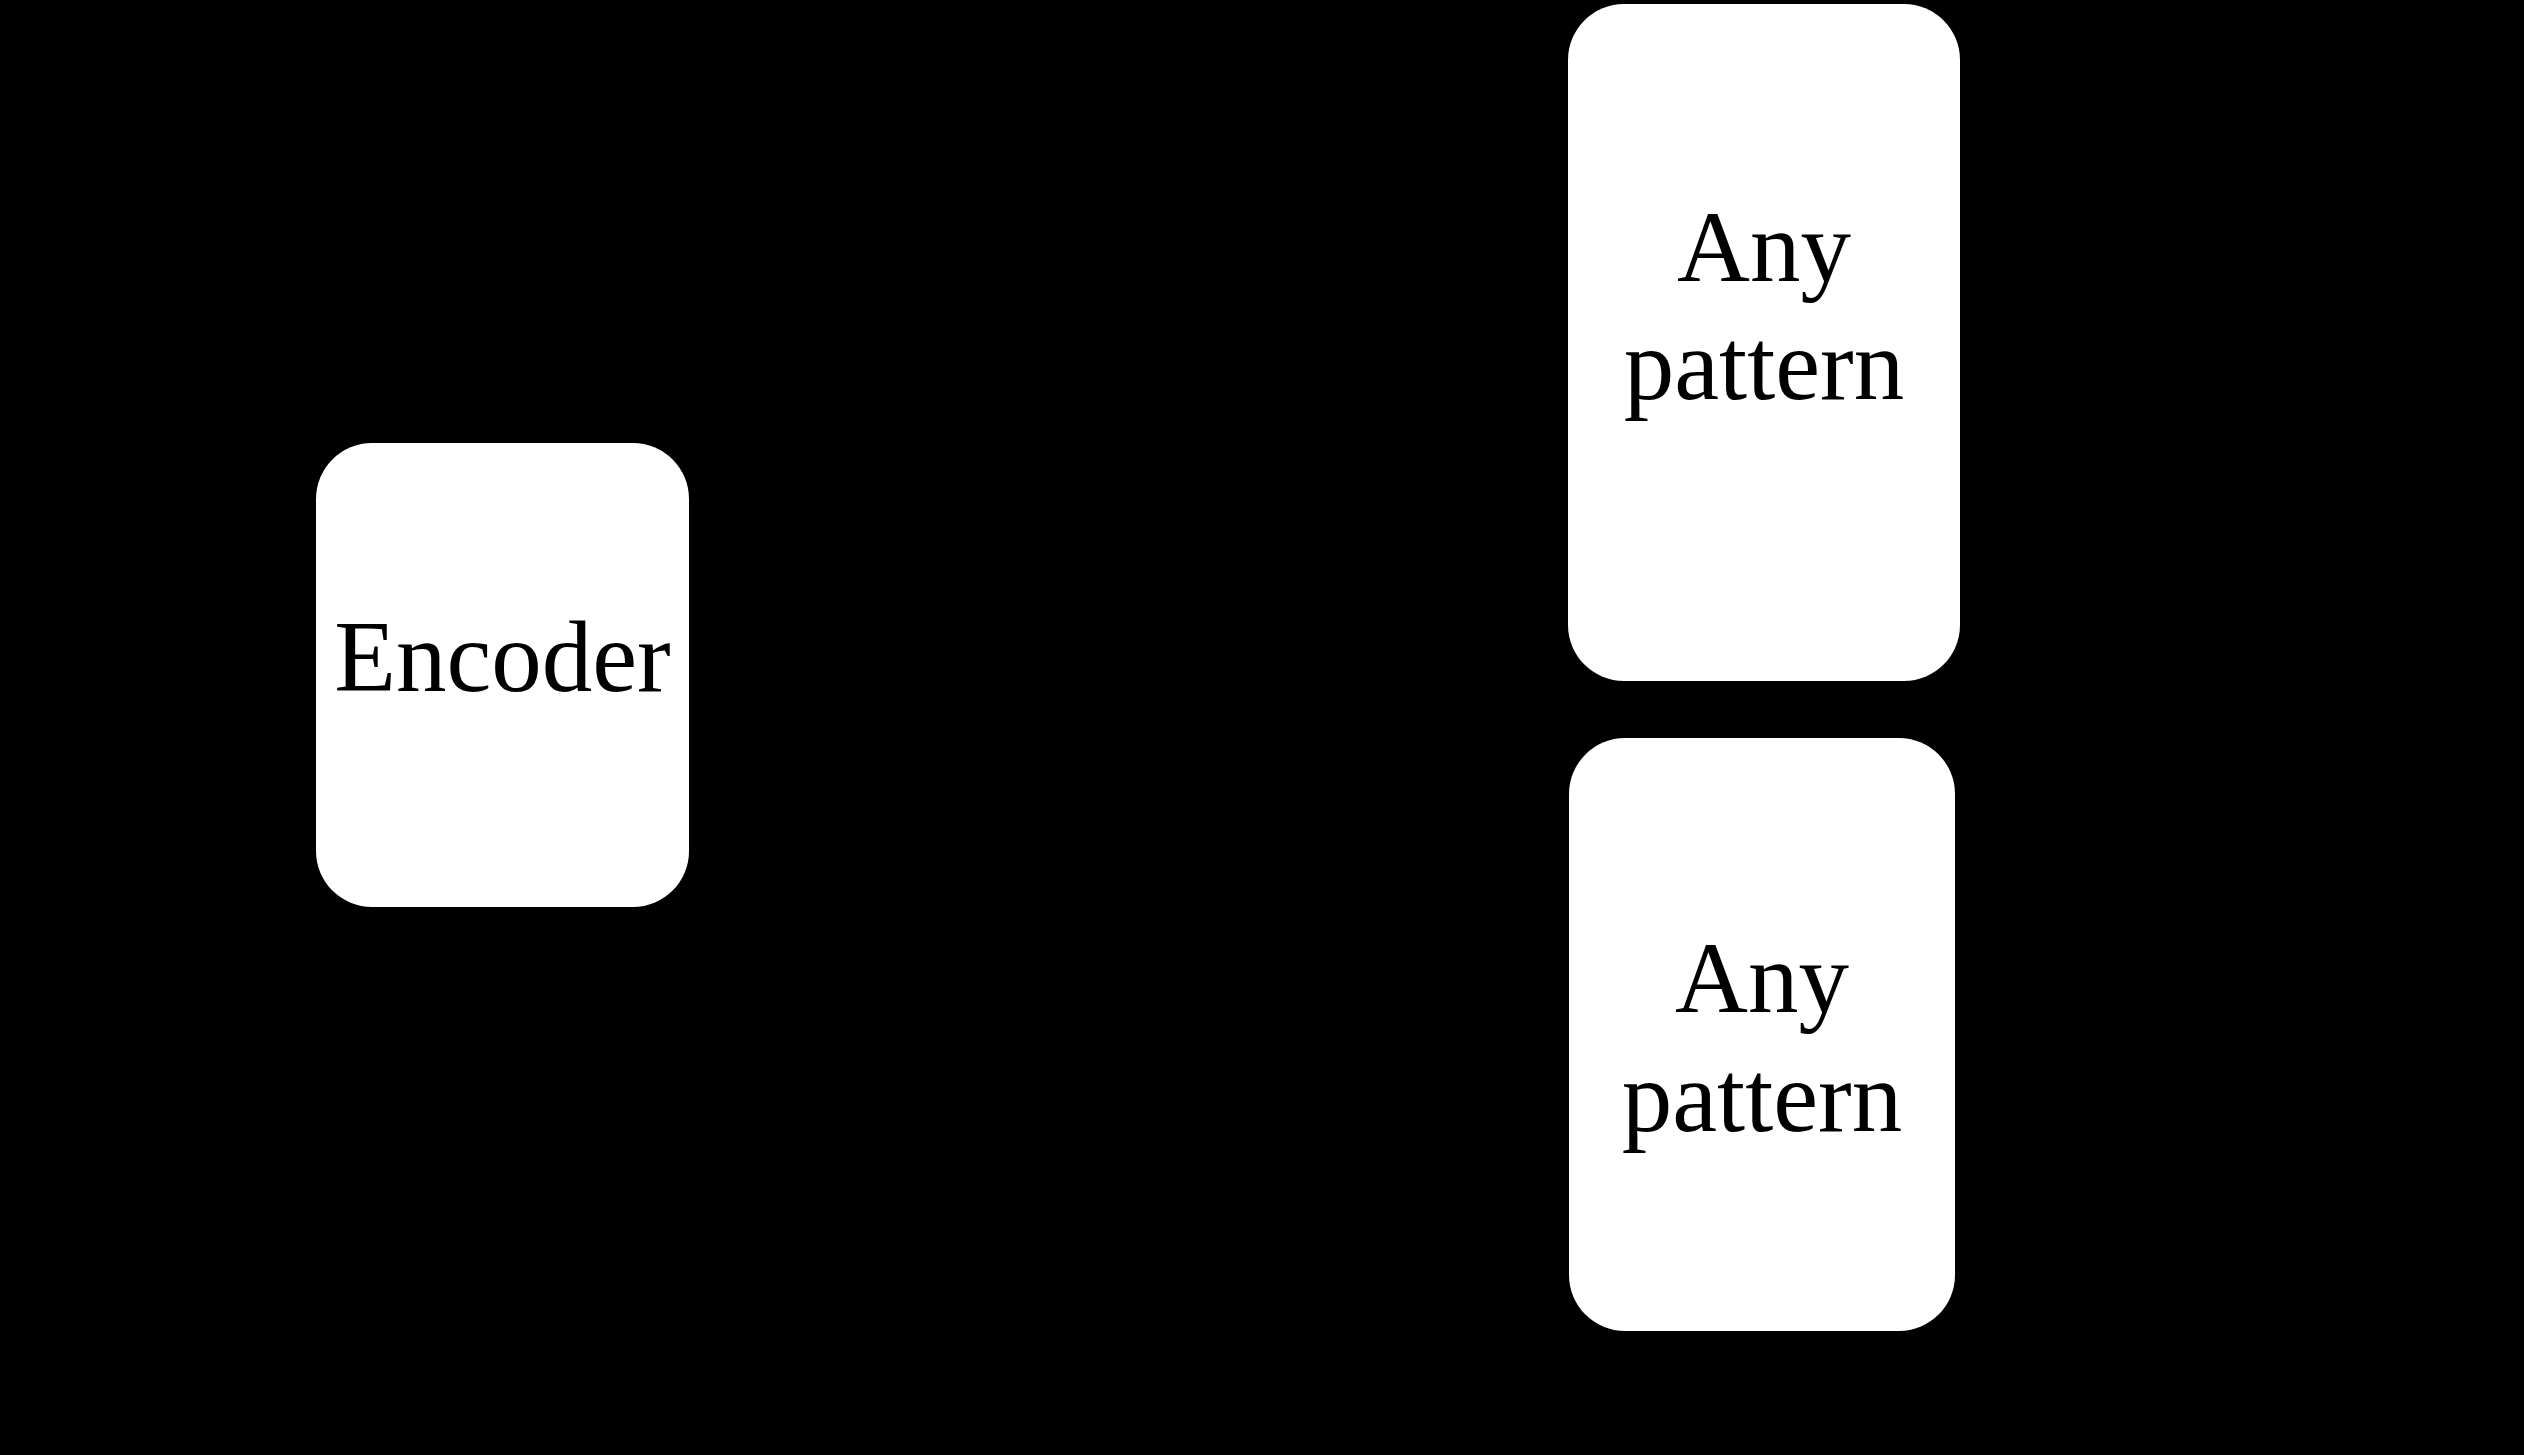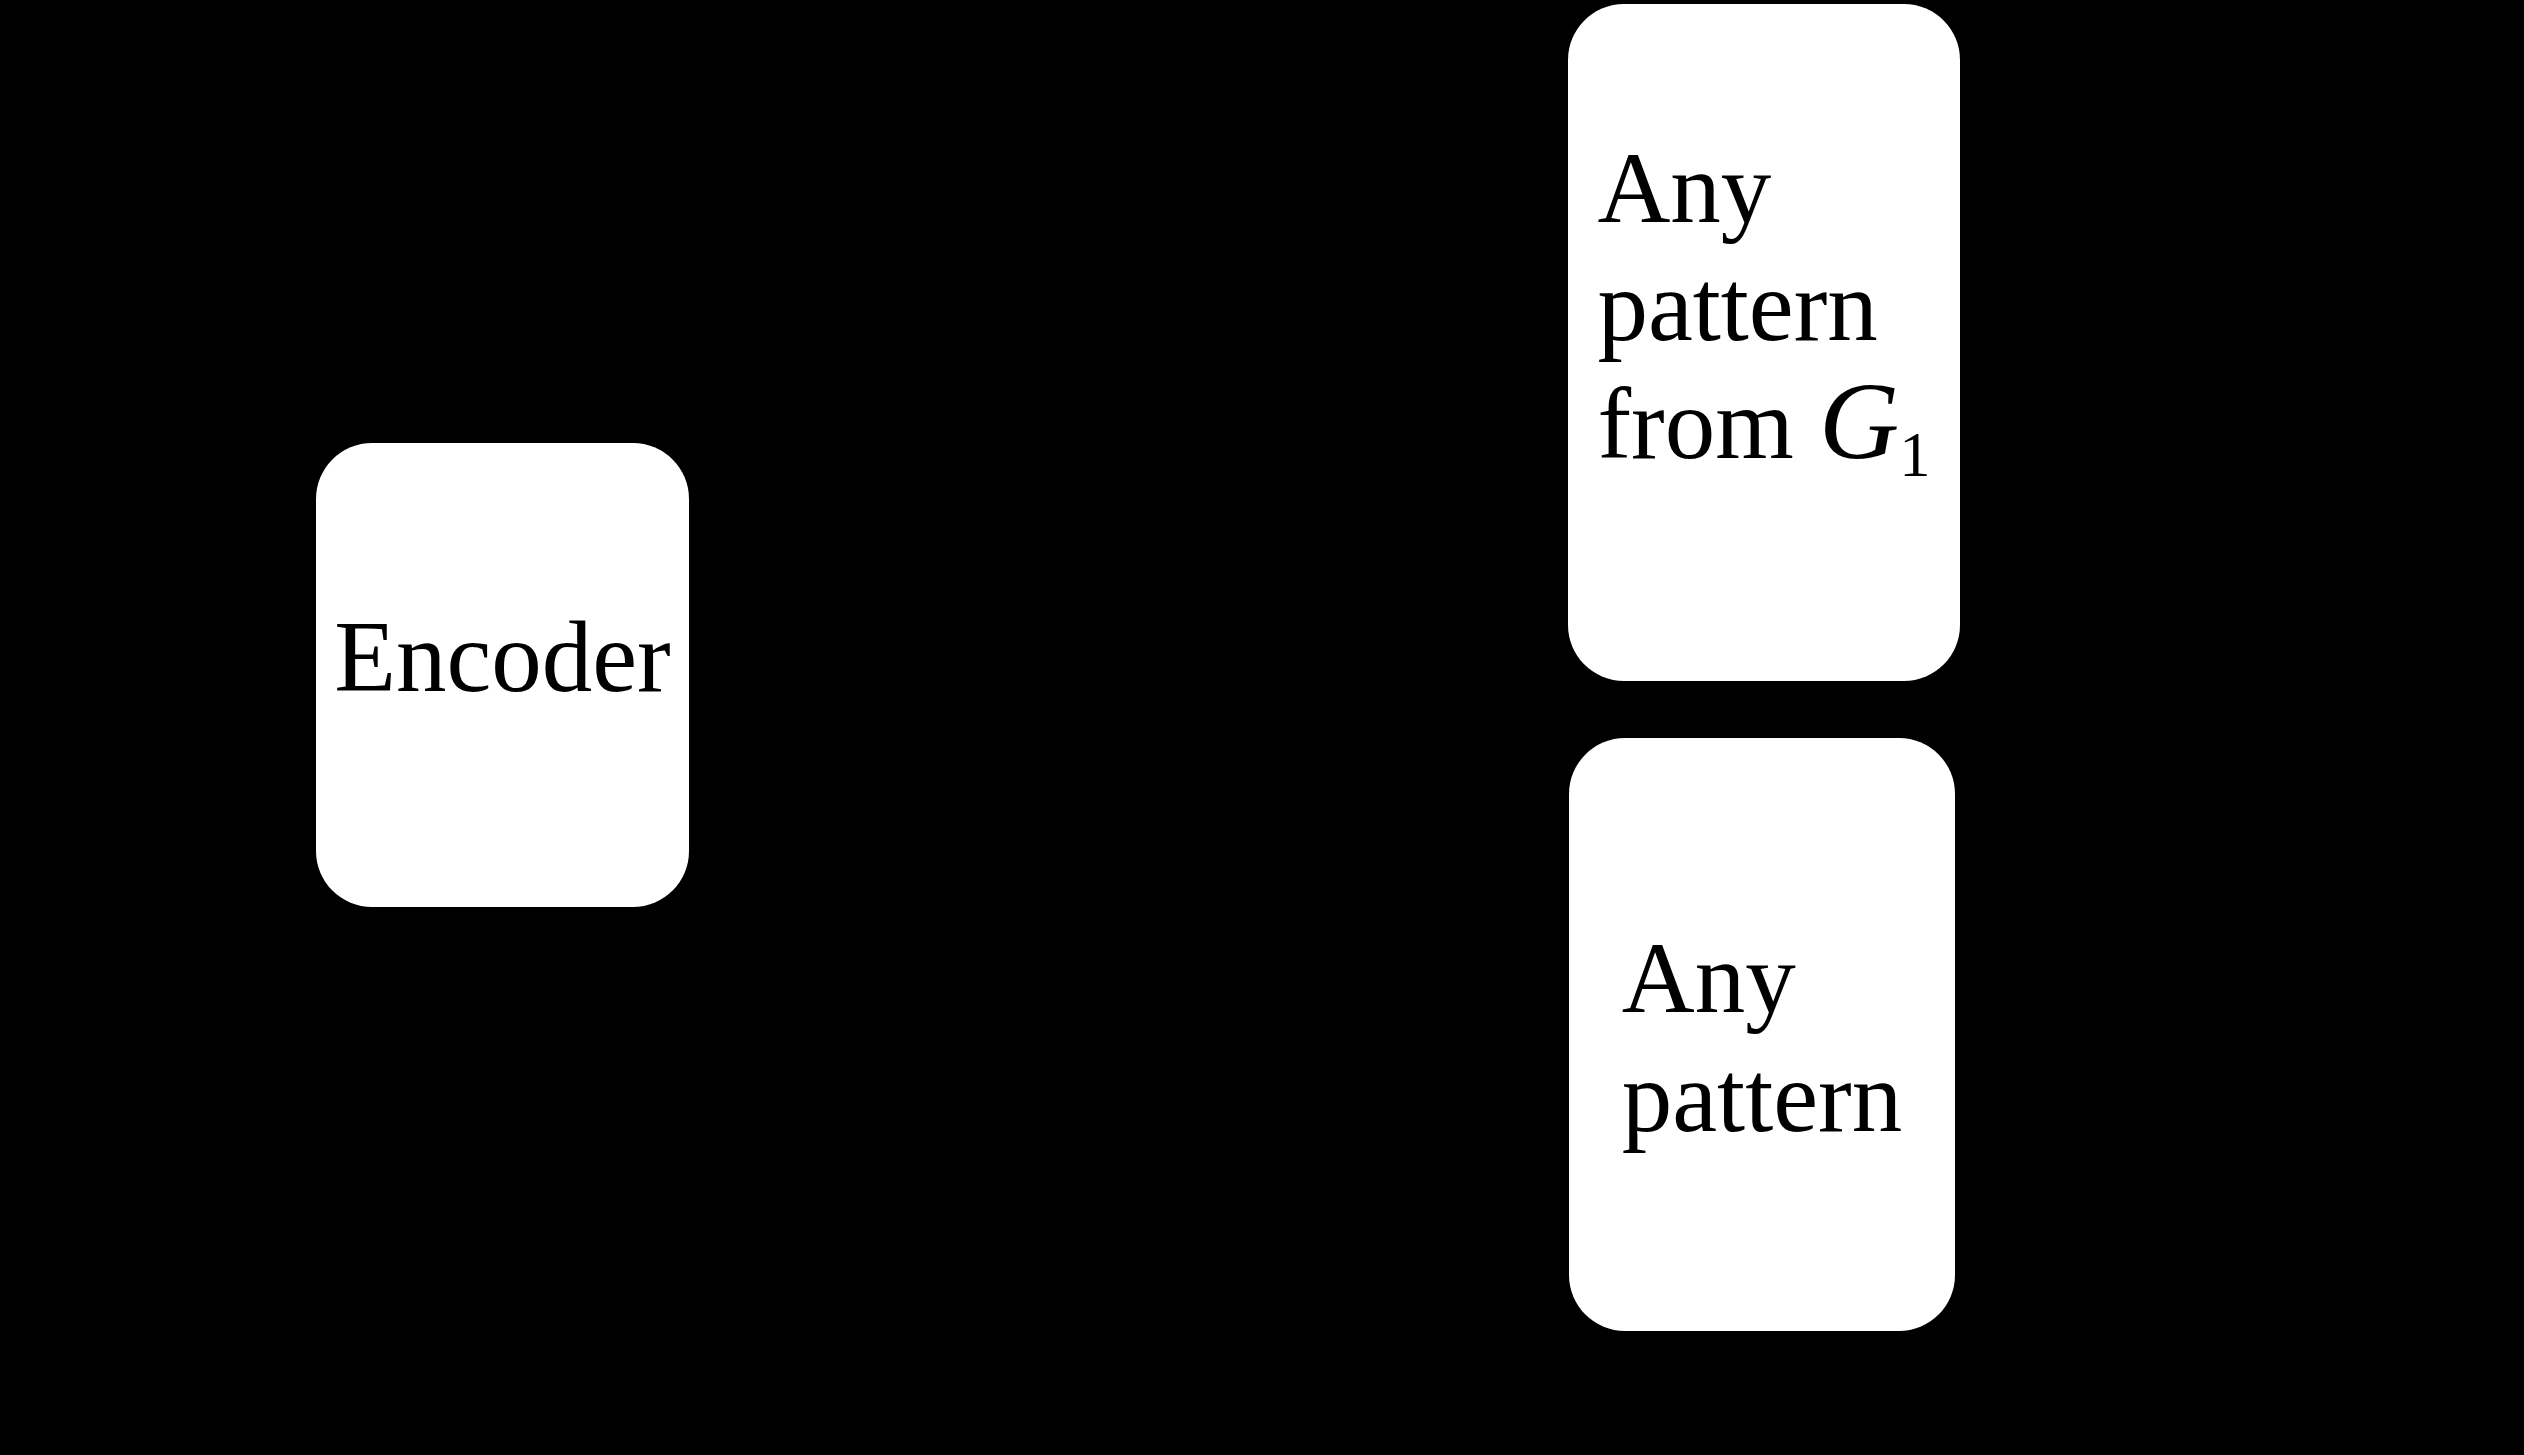--- a/index.html
+++ b/index.html
@@ -18,20 +18,21 @@
     font-family: "Liberation Serif", "DejaVu Serif", serif;
     color: #000000;
   }
   .node {
     position: absolute;
     background: #ffffff;
     border-radius: 56px;
     display: flex;
     align-items: center;
     justify-content: center;
+    text-align: center;
   }
   .node-encoder {
     left: 316px;
     top: 443px;
     width: 373px;
     height: 464px;
   }
   .node-g1 {
     left: 1568px;
     top: 4.4px;
@@ -71,24 +72,20 @@
 <div class="canvas">
 
   <div class="node node-encoder">
     <span class="node-label">Encoder</span>
   </div>
 
   <div class="node node-g1">
     <span class="node-label">
       <span class="line">Any</span>
       <span class="line">pattern</span>
-      <span class="line">
-        <span>from</span>
-        <span class="script-g">G</span><span class="subscript">1</span>
-      </span>
     </span>
   </div>
 
   <div class="node node-g2">
     <span class="node-label">
       <span class="line">Any</span>
       <span class="line">pattern</span>
     </span>
   </div>
 

